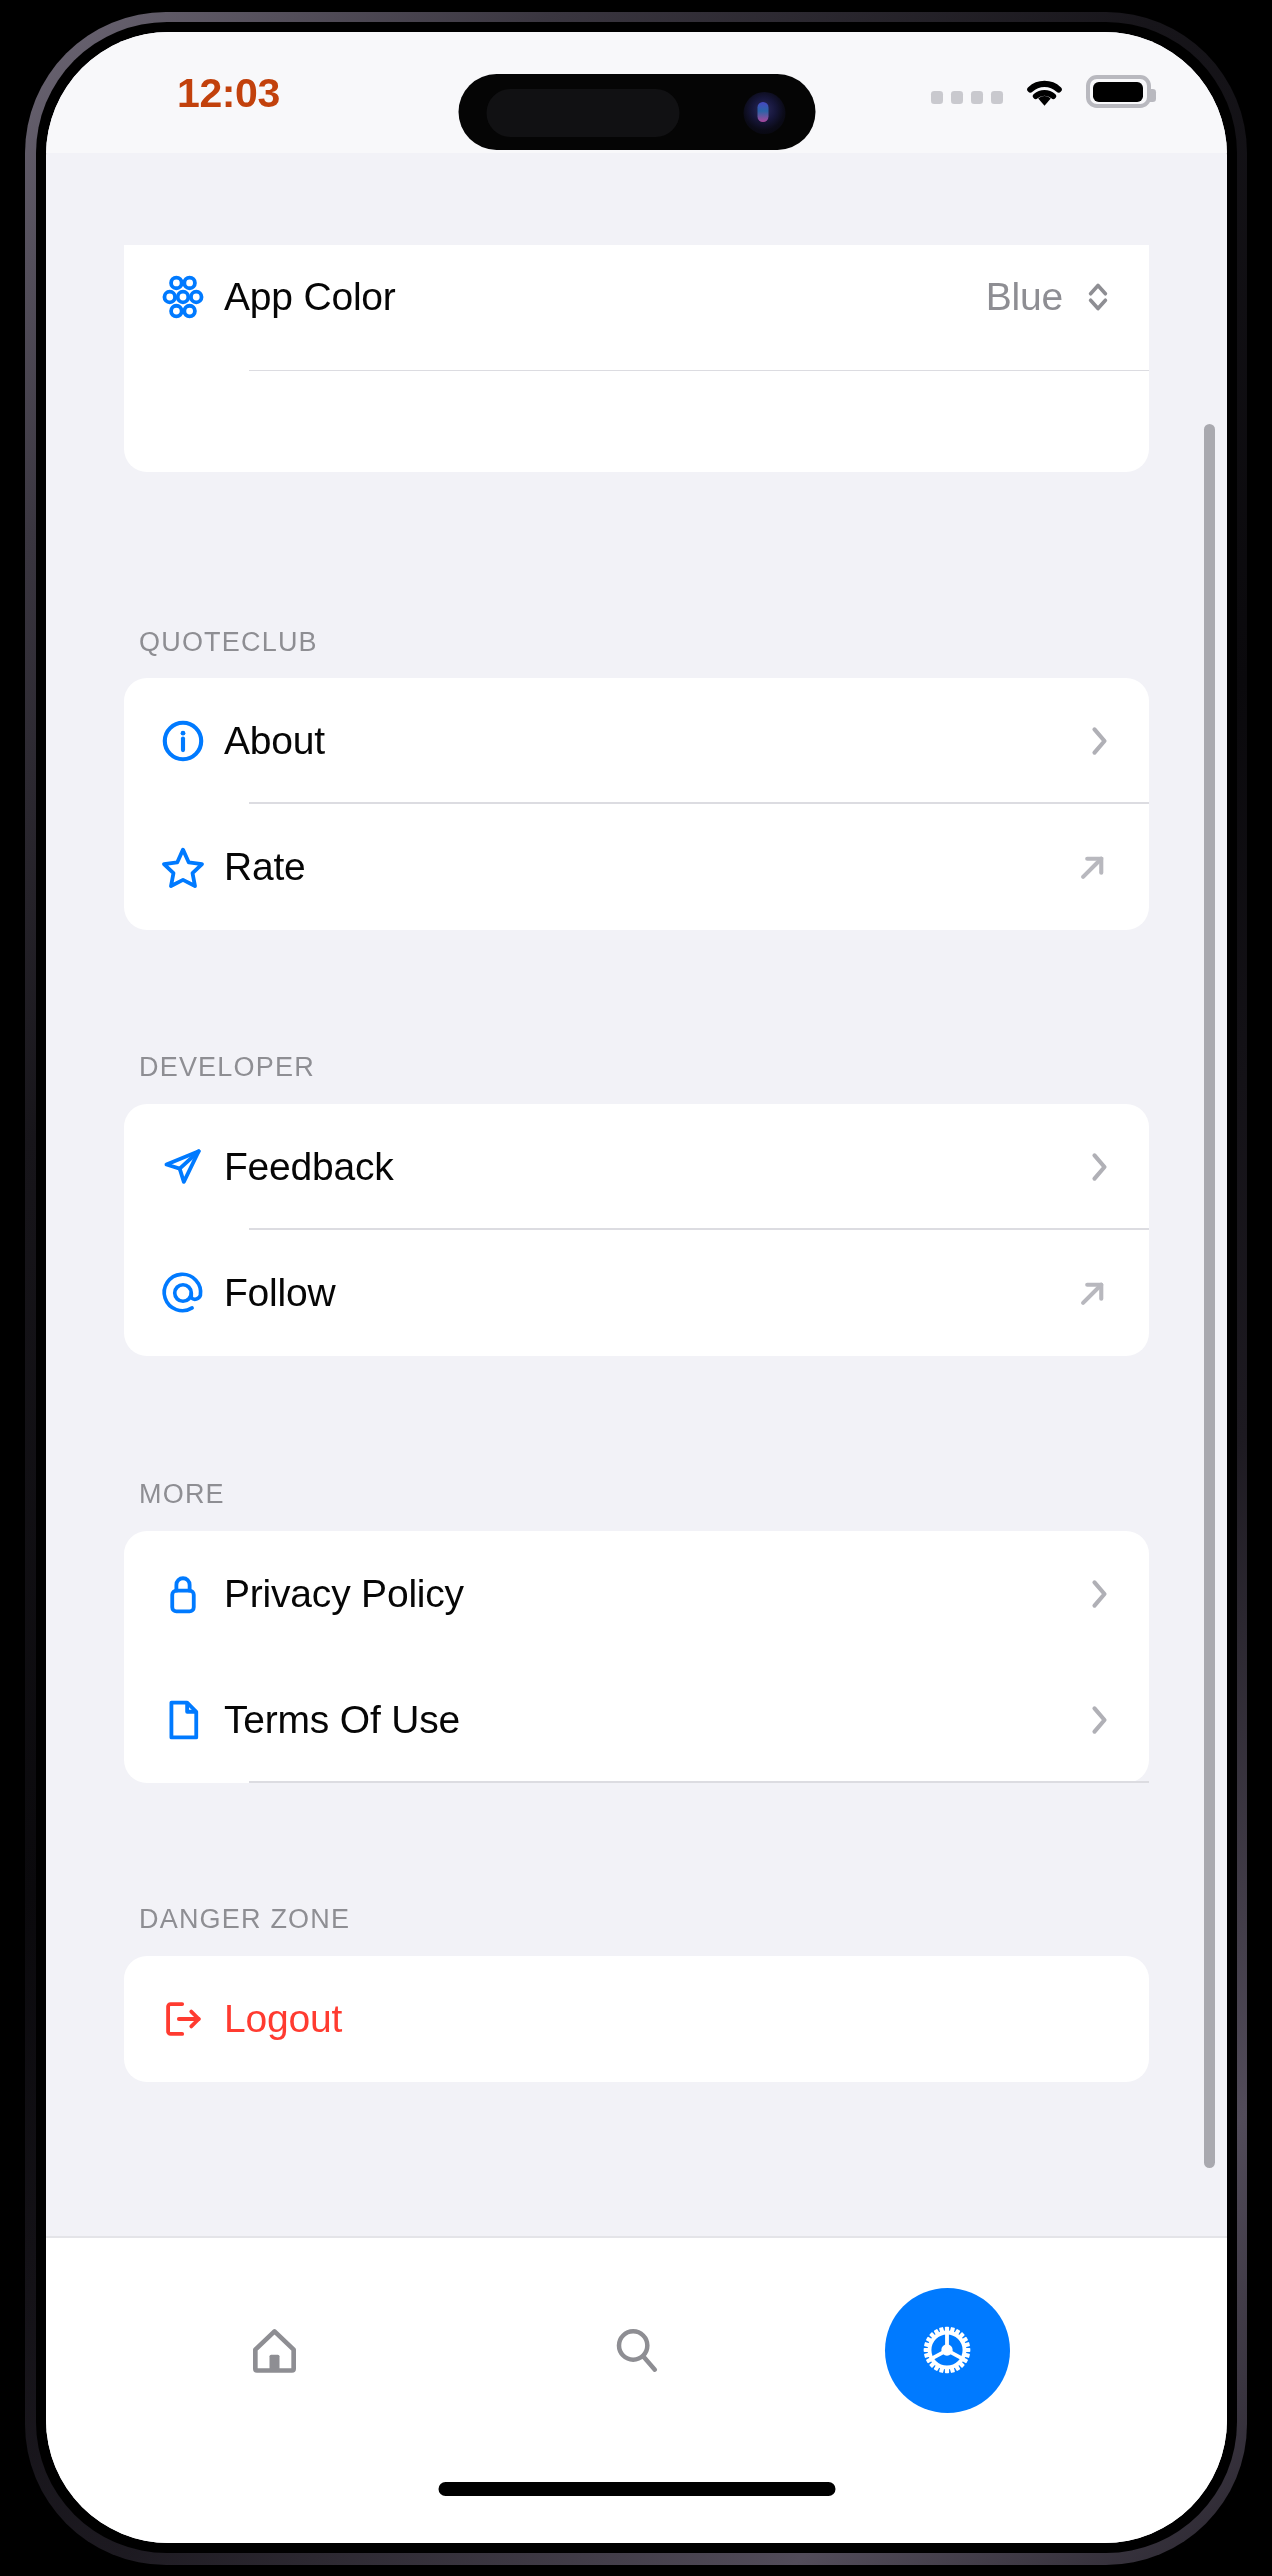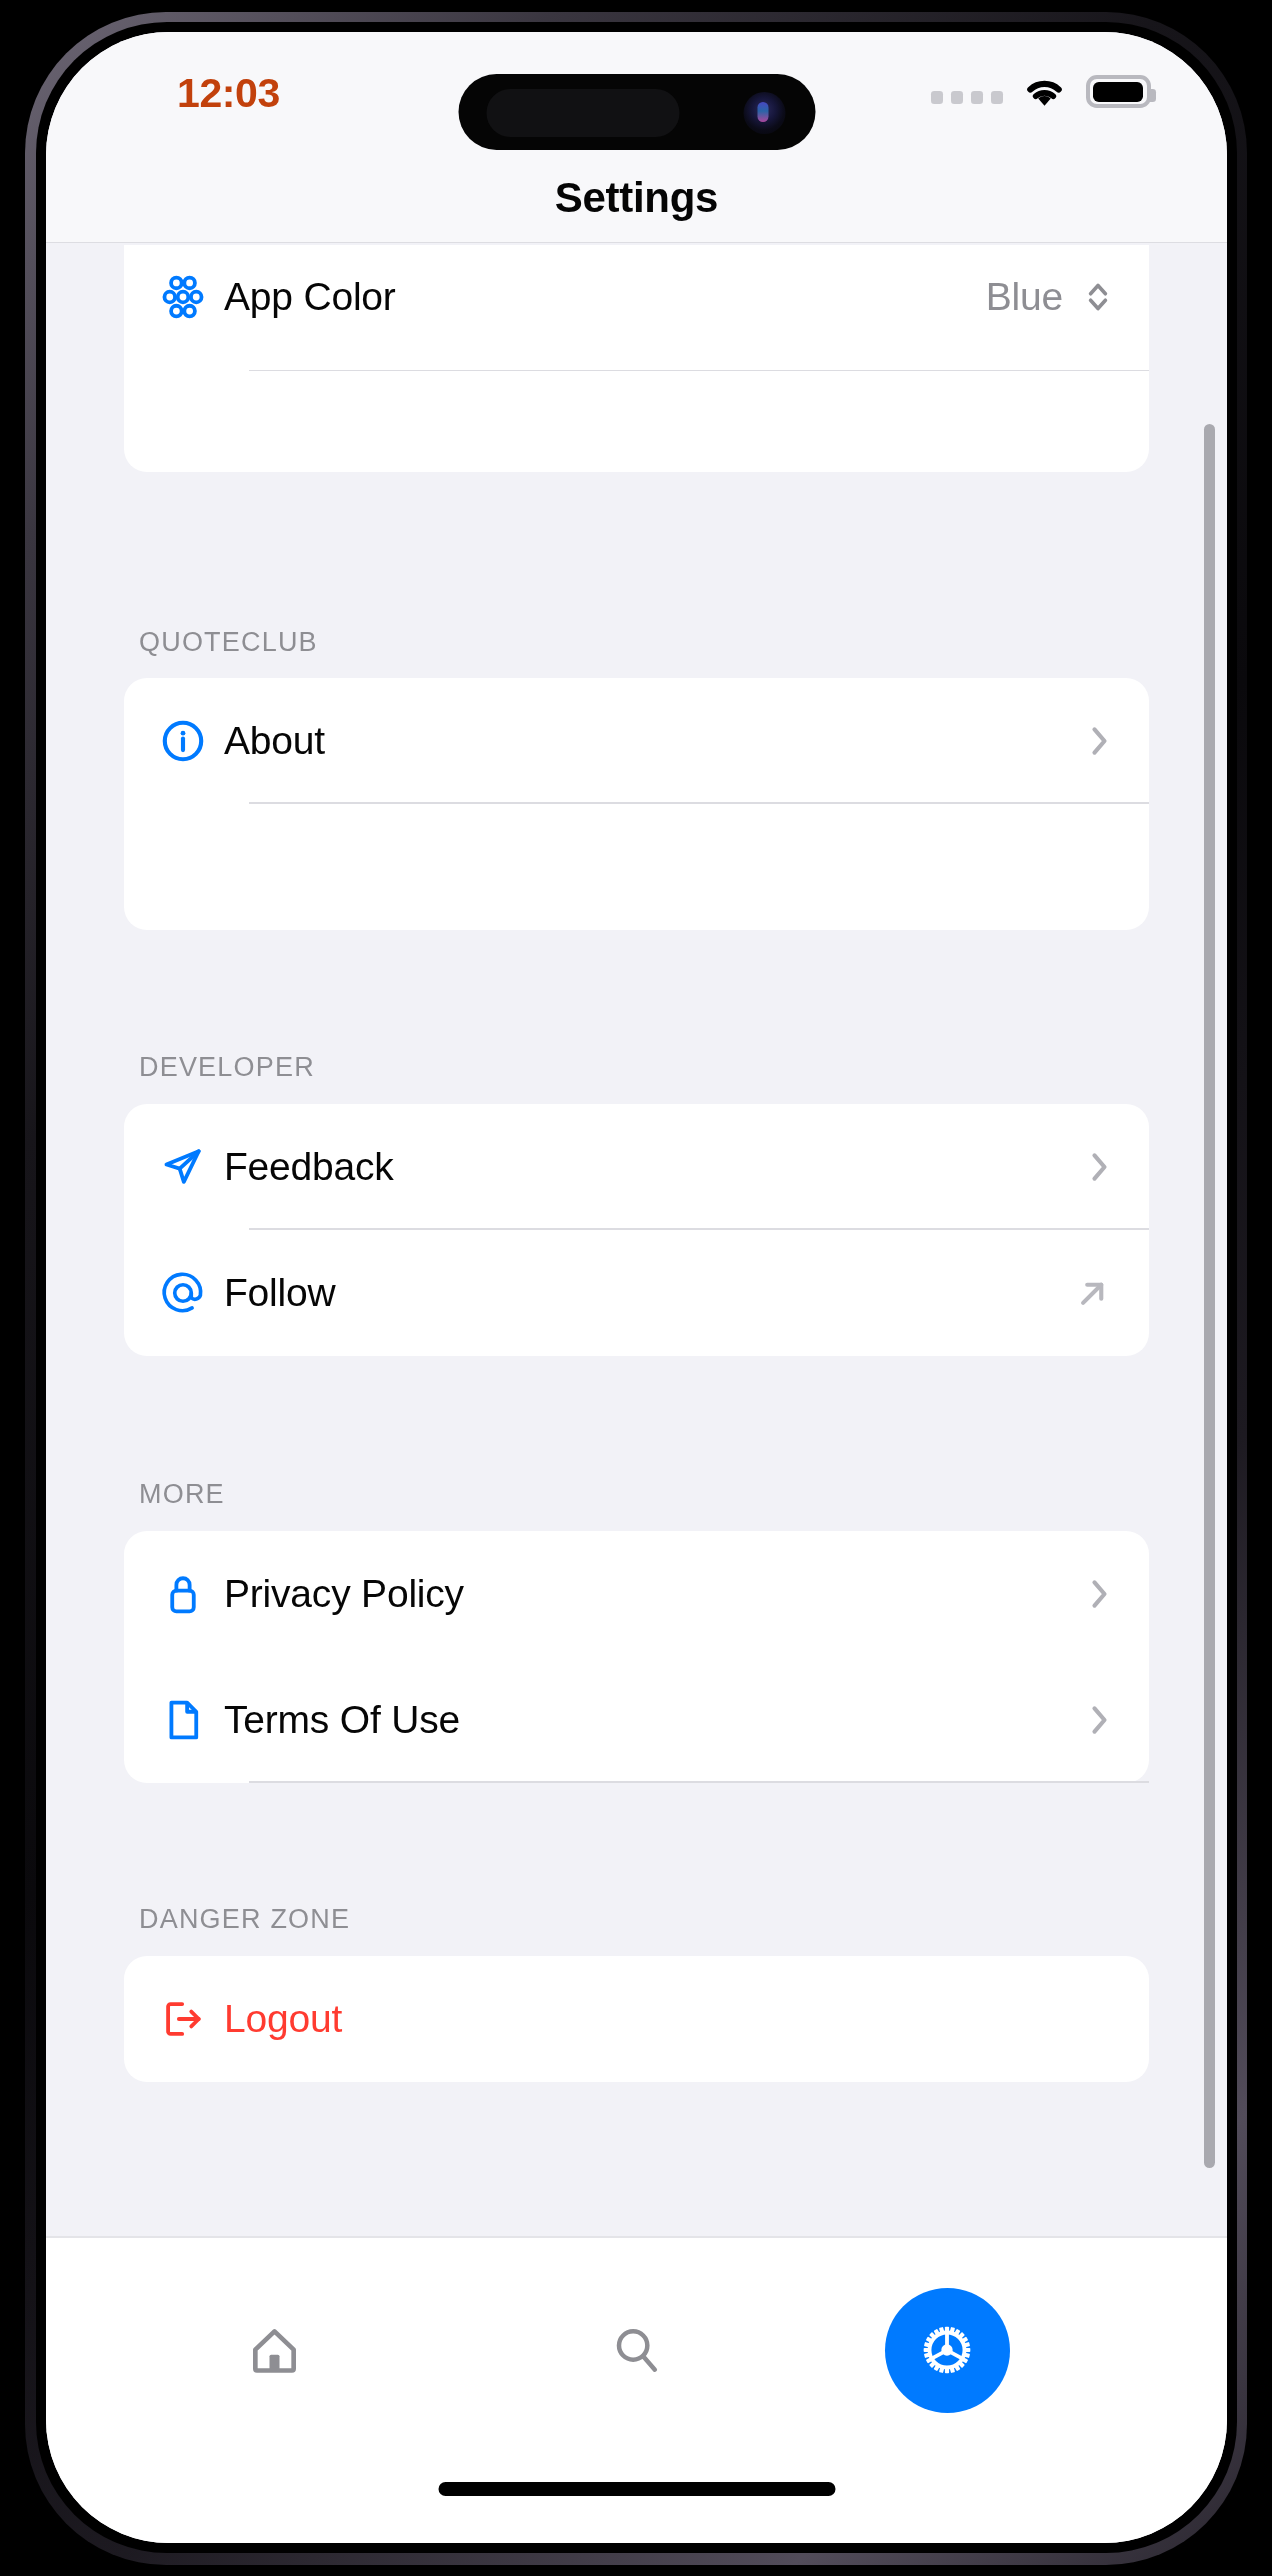--- a/index.html
+++ b/index.html
@@ -224,23 +224,20 @@
         <path d="M11 18.5 A25 25 0 0 1 45 18.5" stroke="#000" stroke-width="7.5" fill="none" stroke-linecap="round"></path>
         <path d="M17.5 26.5 A16 16 0 0 1 38.5 26.5" stroke="#000" stroke-width="7" fill="none" stroke-linecap="round"></path>
       </svg>
       <div id="battery-shell">
         <div id="battery-fill"></div>
         <div id="battery-tip"></div>
       </div>
     </div>
   </div>
 
-  <div id="nav-header">
-    <div id="page-title">Settings</div>
-  </div>
 
   <div id="scroll-area">
 
     <div class="card" style="top:-21.6px; height:249px;">
 
       <div class="row" style="height:148px;">
         <div class="icon-slot">
           <svg width="48" height="48" viewBox="0 0 58 58">
             <g fill="none" stroke="#007aff" stroke-width="4.6">
               <circle cx="21" cy="12" r="6.4"></circle>
@@ -276,20 +273,34 @@
             <path d="M29 26 L29 40" stroke="#007aff" stroke-width="5" stroke-linecap="round"></path>
           </svg>
         </div>
         <span class="row-label">About</span>
         <div class="row-right">
           <svg width="25" height="40" viewBox="0 0 30 48">
             <path d="M9 10 L21 24 L9 38" stroke="#b0b0b6" stroke-width="5" fill="none" stroke-linecap="round" stroke-linejoin="round"></path>
           </svg>
         </div>
         <div class="divider"></div>
+      </div>
+      <div class="row">
+        <div class="icon-slot">
+          <svg width="48" height="48" viewBox="0 0 58 58">
+            <path d="M29 8 L36 23.5 L52 25.5 L40.5 36.5 L43.5 52 L29 44.5 L14.5 52 L17.5 36.5 L6 25.5 L22 23.5 Z" fill="none" stroke="#007aff" stroke-width="4.6" stroke-linejoin="round"></path>
+          </svg>
+        </div>
+        <span class="row-label">Rate</span>
+        <div class="row-right">
+          <svg width="38" height="38" viewBox="0 0 46 46">
+            <path d="M11 35 L33 13" stroke="#b8b8be" stroke-width="5" fill="none" stroke-linecap="round"></path>
+            <path d="M16 13 L33 13 L33 30" stroke="#b8b8be" stroke-width="5" fill="none" stroke-linecap="round" stroke-linejoin="round"></path>
+          </svg>
+        </div>
       </div>
     </div>
 
     <div class="section-header" style="top:807px;">DEVELOPER</div>
     <div class="card" style="top:859px; height:252px;">
       <div class="row">
         <div class="icon-slot">
           <svg width="48" height="48" viewBox="0 0 58 58">
             <path d="M48 10 L9 26 L25 31 L30 47 Z" fill="none" stroke="#007aff" stroke-width="4.6" stroke-linejoin="round"></path>
             <path d="M48 10 L25 31" stroke="#007aff" stroke-width="4.6" stroke-linecap="round"></path>

